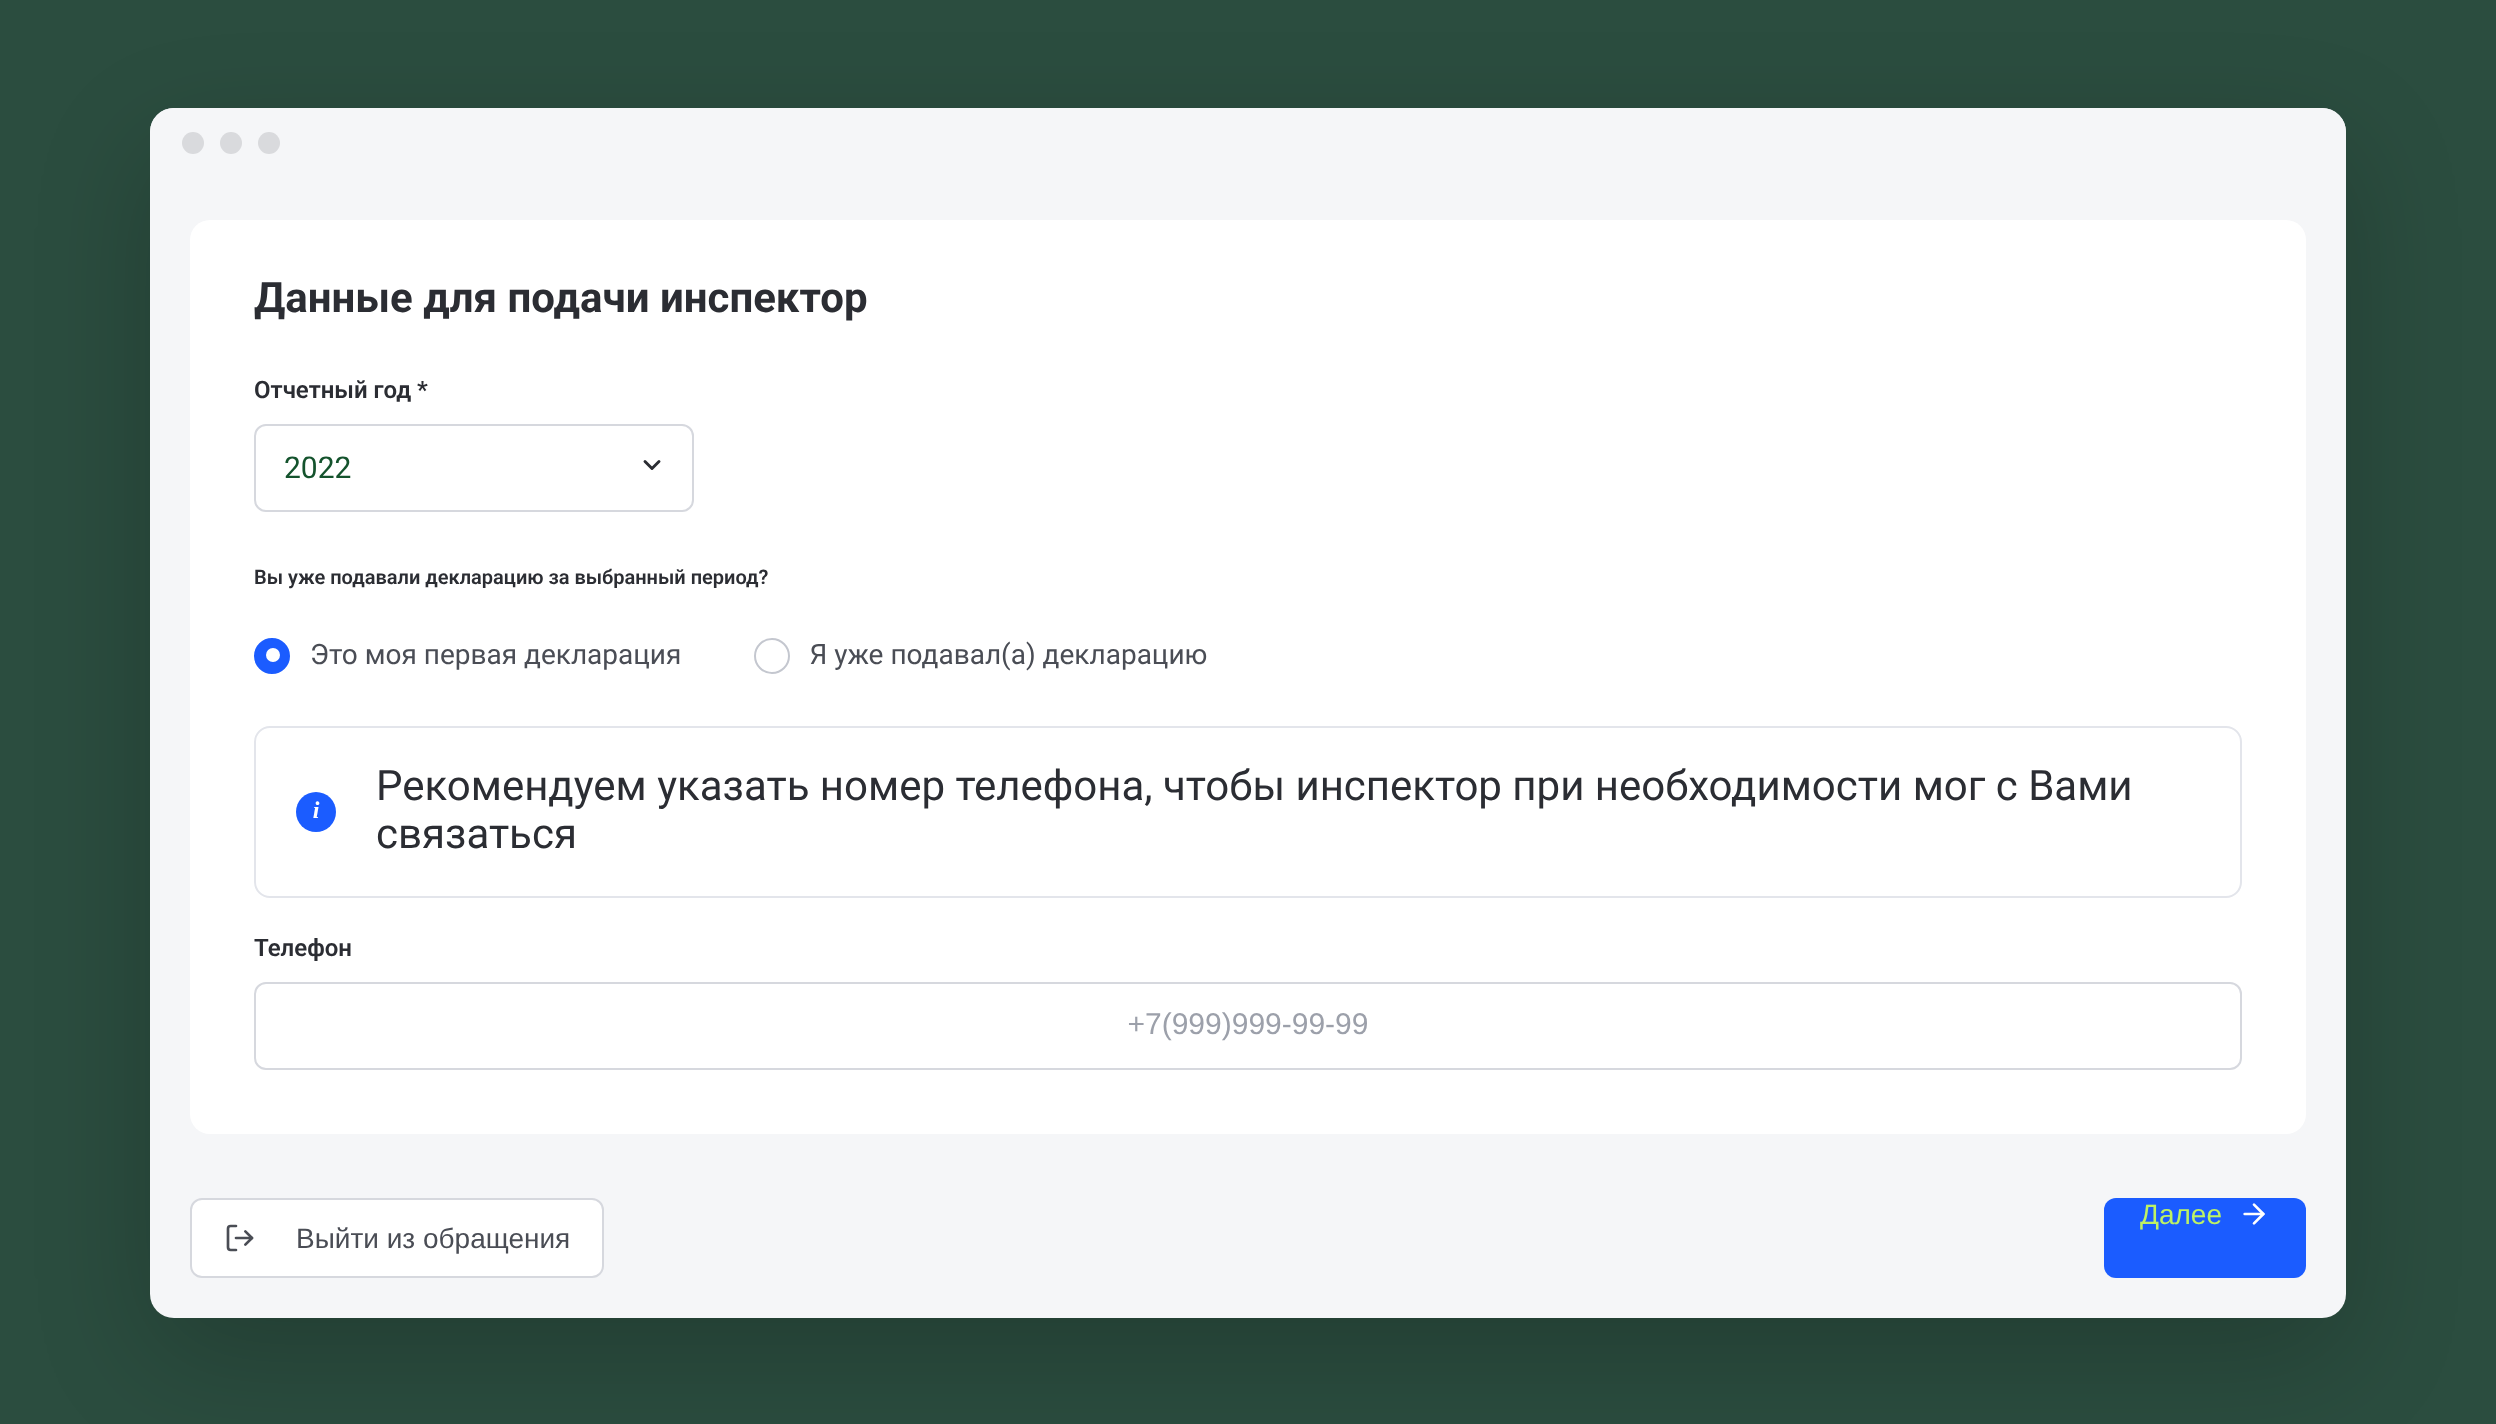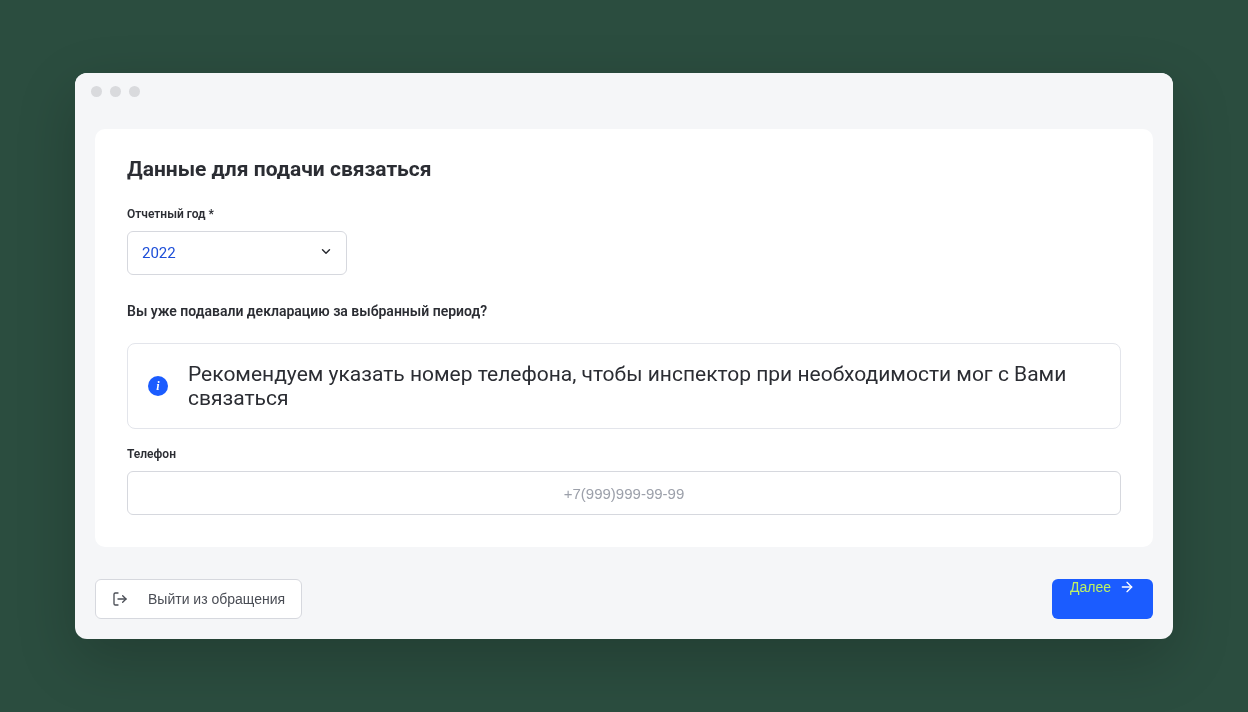--- a/index.html
+++ b/index.html
@@ -63,37 +63,37 @@
       width: 220px;
       margin-bottom: 28px;
     }
     .select-field {
       width: 100%;
       height: 44px;
       border: 1px solid #d6d8de;
       border-radius: 6px;
       padding: 0 40px 0 14px;
       font-size: 15px;
-      color: #1d4ed8;
+      color: #14532d;
       background: #fff;
       appearance: none;
       outline: none;
       cursor: pointer;
       display: flex;
       align-items: center;
     }
     .chevron-down {
       position: absolute;
       right: 14px;
       top: 50%;
       transform: translateY(-50%);
       pointer-events: none;
     }
     .question-label {
-      font-size: 14px;
+      font-size: 10px;
       font-weight: 600;
       color: #2b2d33;
       margin-bottom: 24px;
       display: block;
     }
     .radio-group {
       display: flex;
       gap: 36px;
       margin-bottom: 26px;
     }
@@ -213,33 +213,43 @@
 
 <div class="window">
   <div class="titlebar">
     <div class="dot"></div>
     <div class="dot"></div>
     <div class="dot"></div>
   </div>
 
   <div class="content-area">
     <div class="card">
-      <h1 class="card-title">Данные для подачи связаться</h1>
+      <h1 class="card-title">Данные для подачи инспектор</h1>
 
       <label class="field-label">Отчетный год *</label>
       <div class="select-wrapper">
         <div class="select-field">2022</div>
         <span class="chevron-down">
           <svg width="14" height="14" viewBox="0 0 24 24" fill="none" stroke="#2b2d33" stroke-width="2.5" stroke-linecap="round" stroke-linejoin="round">
               <polyline points="6 9 12 15 18 9"></polyline>
             </svg>
         </span>
       </div>
 
       <label class="question-label">Вы уже подавали декларацию за выбранный период?</label>
+      <div class="radio-group">
+        <div class="radio-option">
+          <div class="radio-circle selected"></div>
+          <span class="radio-label">Это моя первая декларация</span>
+        </div>
+        <div class="radio-option">
+          <div class="radio-circle"></div>
+          <span class="radio-label">Я уже подавал(а) декларацию</span>
+        </div>
+      </div>
 
       <div class="info-box">
         <div class="info-icon">i</div>
         <div class="info-text">Рекомендуем указать номер телефона, чтобы инспектор при необходимости мог с Вами связаться</div>
       </div>
 
       <label class="field-label">Телефон</label>
       <input type="text" class="text-input" placeholder="+7(999)999-99-99" style="">
     </div>
   </div>

